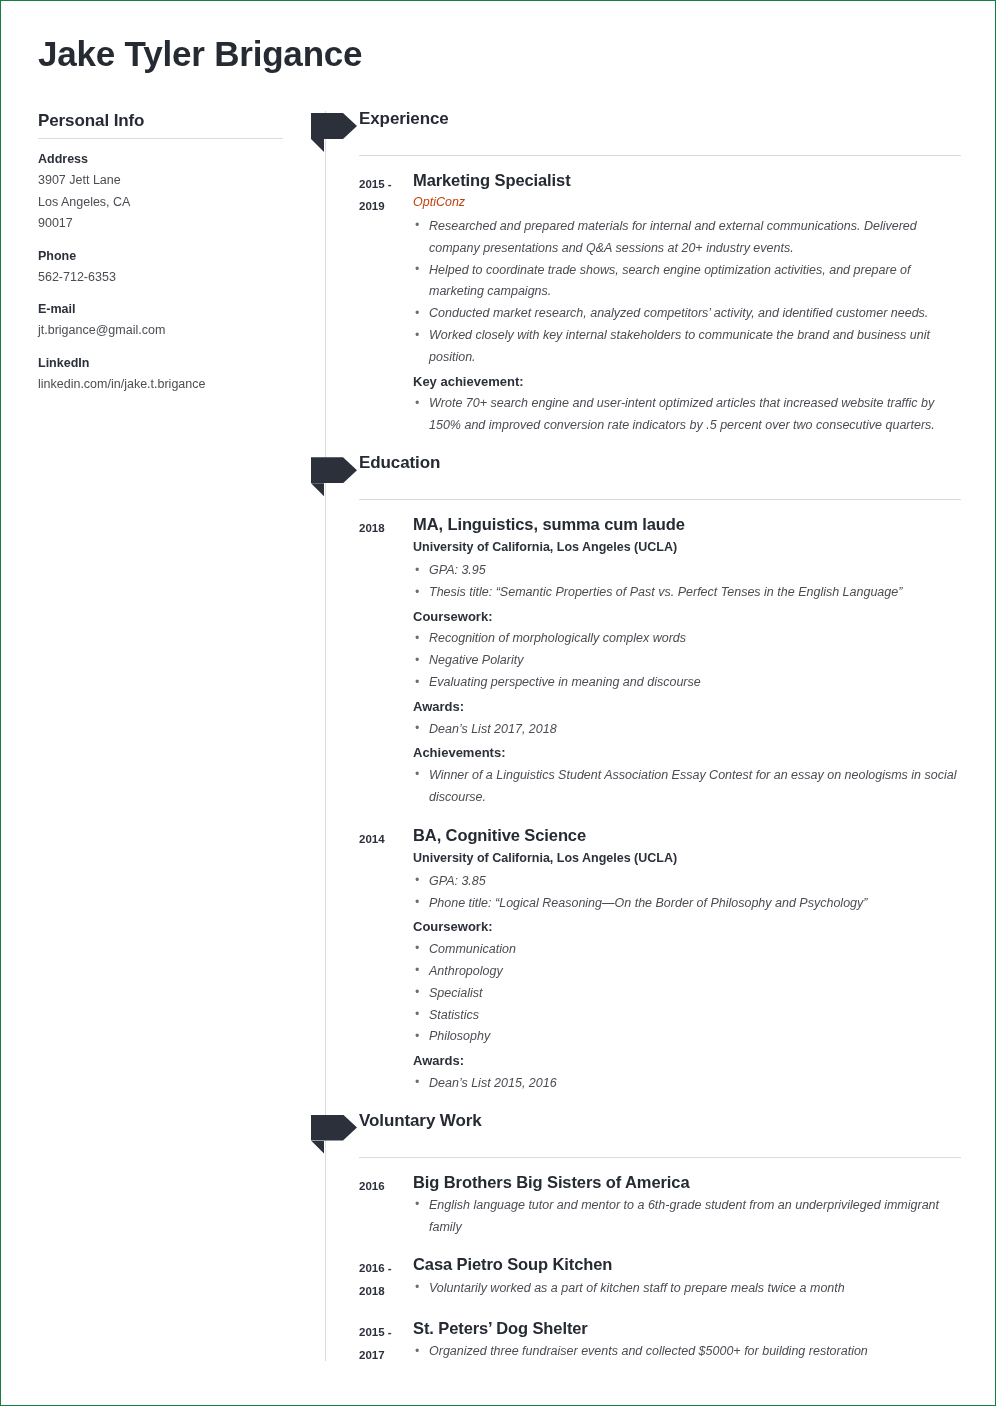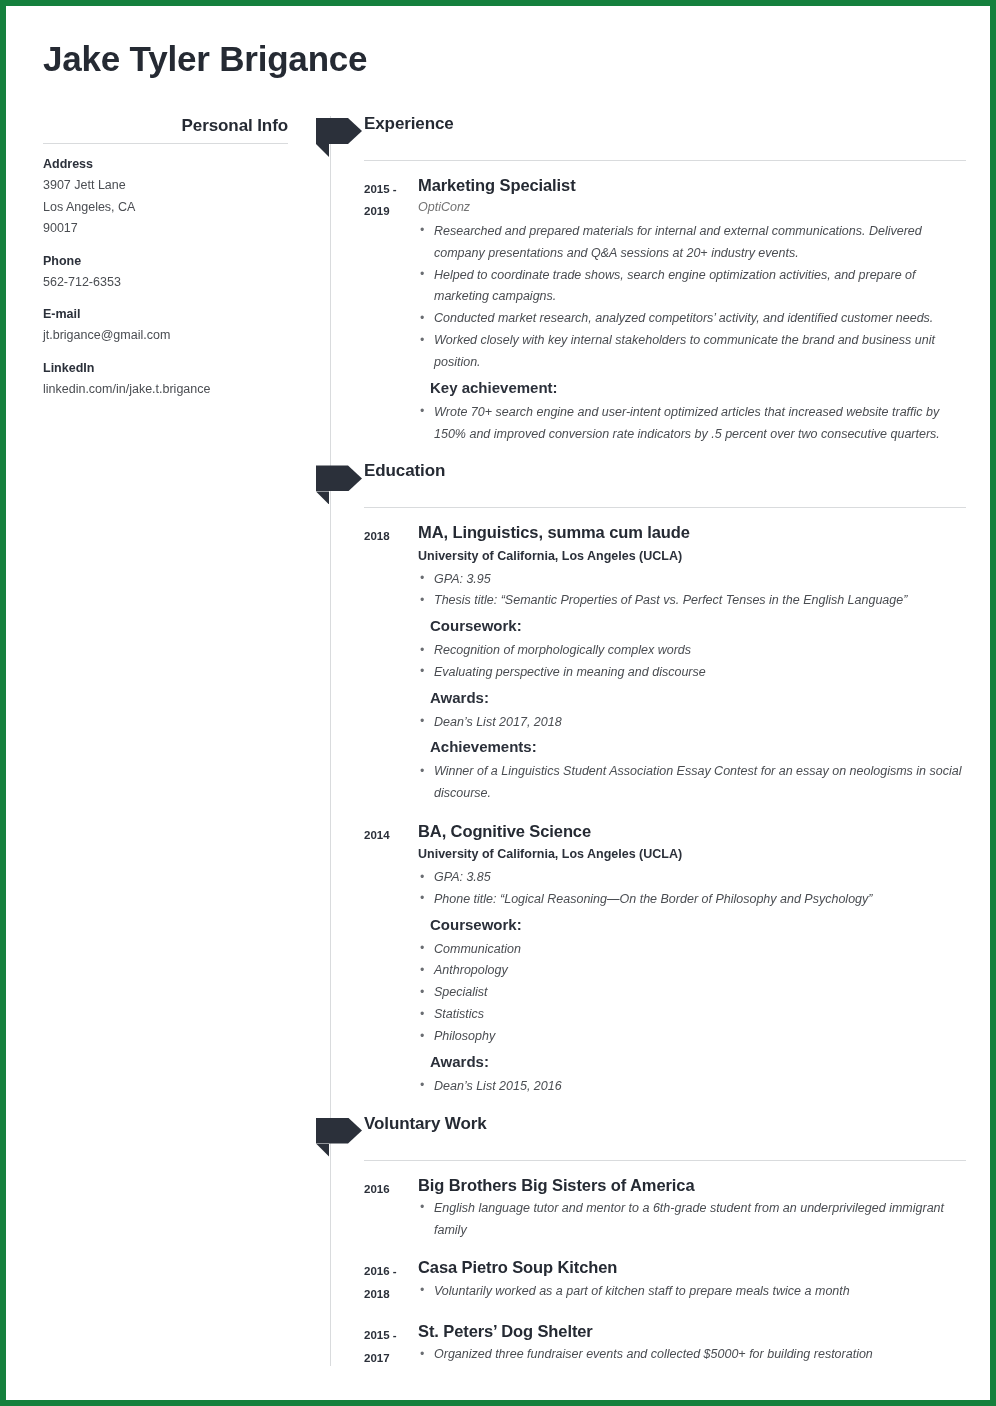--- a/index.html
+++ b/index.html
@@ -5,21 +5,21 @@
   html, body {
     margin: 0;
     padding: 0;
     background: #ffffff;
   }
   .page {
     position: relative;
     width: 996px;
     height: 1406px;
     background: #ffffff;
-    border: 6px solid #15803d;
+    border: 1px solid #15803d;
     box-sizing: border-box;
     font-family: "Liberation Sans", sans-serif;
     overflow: hidden;
   }
 
   
   .name-header {
     position: absolute;
     left: 37px;
     top: 34px;
@@ -36,21 +36,20 @@
     left: 37px;
     top: 110px;
     width: 245px;
   }
   .left-heading {
     font-size: 17px;
     font-weight: bold;
     color: #252a33;
     margin: 0 0 7px 0;
     letter-spacing: -0.1px;
-    text-align: right;
   }
   .left-rule {
     height: 1px;
     background: #d9dbdd;
     width: 245px;
     margin-bottom: 13px;
   }
   .info-block { margin-bottom: 14px; }
   .info-label {
     font-size: 12.5px;
@@ -152,39 +151,38 @@
     font-size: 16.5px;
     font-weight: bold;
     color: #252a33;
     line-height: 1.28;
     letter-spacing: -0.1px;
     margin-bottom: 2px;
   }
   .entry-org-italic {
     font-size: 12.5px;
     font-style: italic;
-    color: #737373;
+    color: #c2410c;
     margin-bottom: 4px;
     line-height: 1.5;
   }
   .entry-org-bold {
     font-size: 12.5px;
     font-weight: bold;
     color: #2b303a;
     margin-bottom: 3px;
     line-height: 1.6;
   }
   .sub-label {
-    font-size: 15px;
+    font-size: 13px;
     font-weight: bold;
     color: #2b303a;
     margin-top: 2px;
     margin-bottom: 1px;
     line-height: 1.65;
-    margin-left: 12px;
   }
   ul.bullets {
     list-style: none;
     margin: 0 0 0 0;
     padding: 0;
     font-style: italic;
   }
   ul.bullets li {
     position: relative;
     padding-left: 16px;
@@ -286,20 +284,21 @@
           <div class="entry-body">
             <div class="entry-title">MA, Linguistics, summa cum laude</div>
             <div class="entry-org-bold">University of California, Los Angeles (UCLA)</div>
             <ul class="bullets">
               <li>GPA: 3.95</li>
               <li>Thesis title: “Semantic Properties of Past vs. Perfect Tenses in the English Language”</li>
             </ul>
             <div class="sub-label">Coursework:</div>
             <ul class="bullets">
               <li>Recognition of morphologically complex words</li>
+              <li>Negative Polarity</li>
               <li>Evaluating perspective in meaning and discourse</li>
             </ul>
             <div class="sub-label">Awards:</div>
             <ul class="bullets">
               <li>Dean’s List 2017, 2018</li>
             </ul>
             <div class="sub-label">Achievements:</div>
             <ul class="bullets">
               <li>Winner of a Linguistics Student Association Essay Contest for an essay on neologisms in social discourse.</li>
             </ul>

